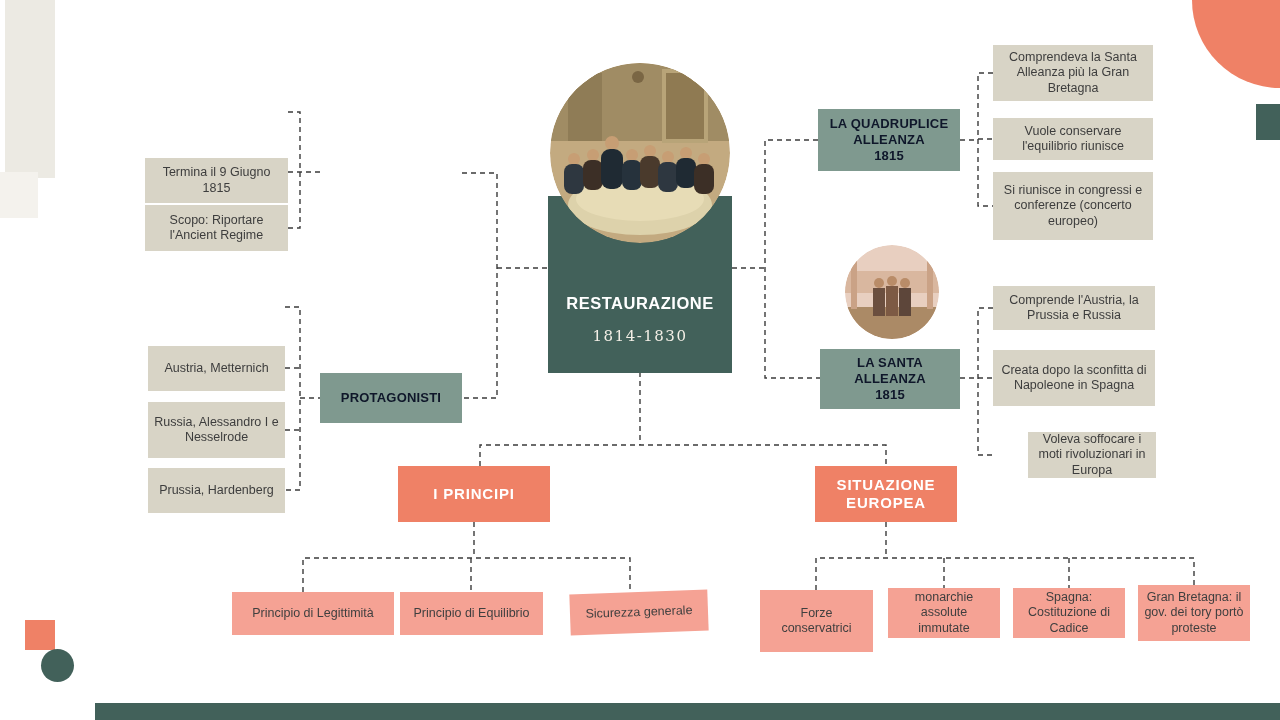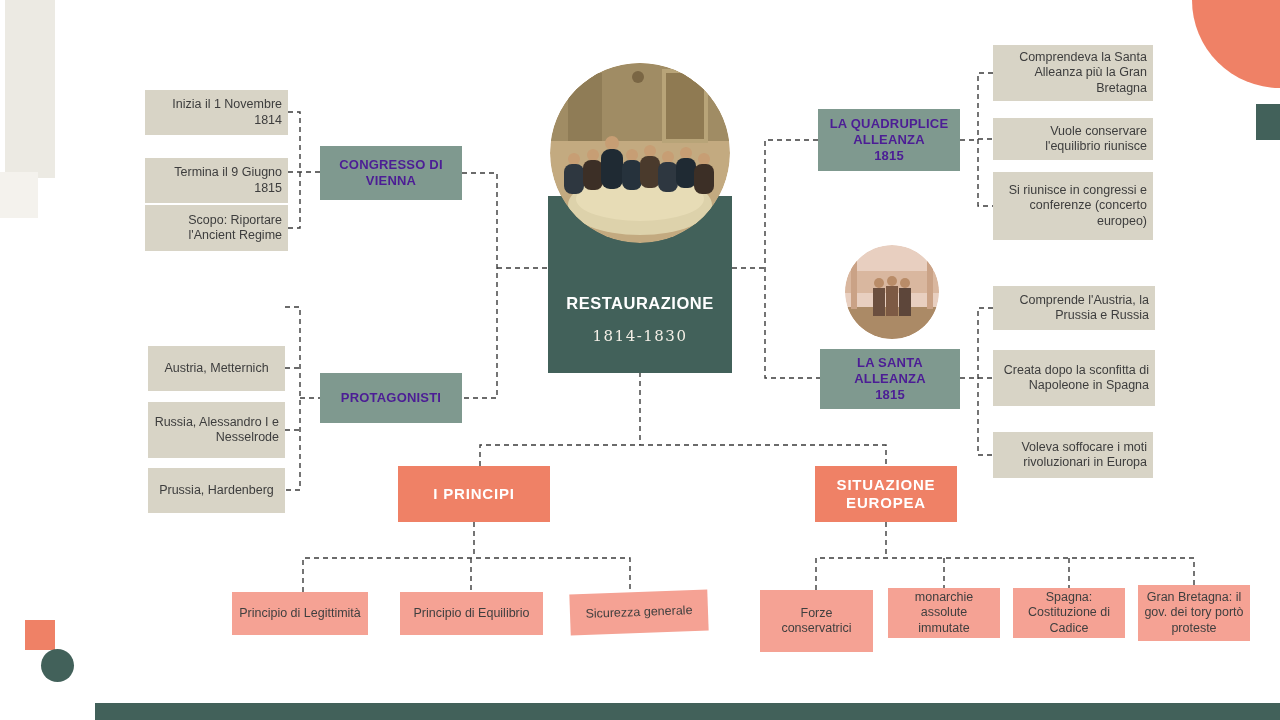--- a/index.html
+++ b/index.html
@@ -8,22 +8,22 @@
     background:#ffffff;
     font-family:"Liberation Sans", sans-serif;
     color:#3d3d3d;
   }
   .abs{position:absolute;box-sizing:border-box;}
   .box{
     position:absolute;box-sizing:border-box;
     display:flex;align-items:center;justify-content:center;
     text-align:center;line-height:1.22;padding:3px 6px;
   }
-  .beige{background:#d8d4c6;color:#3d3d3d;font-size:12.5px;text-align:right;}
-  .sage{background:#7f998f;color:#4c1d95;font-weight:bold;font-size:13px;letter-spacing:.2px;}
+  .beige{background:#d8d4c6;color:#3d3d3d;font-size:12.5px;}
+  .sage{background:#7f998f;color:#0f172a;font-weight:bold;font-size:13px;letter-spacing:.2px;}
   .coral{background:#ef8166;color:#ffffff;font-weight:bold;font-size:15px;letter-spacing:.8px;}
   .salmon{background:#f5a294;color:#3f3f3f;font-size:12.5px;}
   .darkteal{background:#42615a;}
   .center-node{
     position:absolute;left:548px;top:196px;width:184px;height:149px;
     background:#42615a;display:flex;flex-direction:column;
     align-items:center;justify-content:flex-end;padding-bottom:28px;
     z-index:1;
   }
   .center-title{color:#ffffff;font-weight:bold;font-size:16.5px;letter-spacing:.5px;}
@@ -132,31 +132,25 @@
         <circle cx="34" cy="38" r="5" fill="#b98c68"></circle>
           <rect x="28" y="43" width="12" height="28" fill="#6b4f3f"></rect>
         <circle cx="47" cy="36" r="5" fill="#b98c68"></circle>
           <rect x="41" y="41" width="12" height="30" fill="#7d5a44"></rect>
         <circle cx="60" cy="38" r="5" fill="#b98c68"></circle>
           <rect x="54" y="43" width="12" height="28" fill="#5d463a"></rect>
       </g>
     </svg>
   </div>
 
-  <div class="box beige" style="left:145px;top:90px;width:143px;height:45px">
-    <span>Inizia il 1 Novembre 1814</span>
-  </div>
   <div class="box beige" style="left:145px;top:158px;width:143px;height:45px">
     <span>Termina il 9 Giugno 1815</span>
   </div>
   <div class="box beige" style="left:145px;top:205px;width:143px;height:46px">
     <span>Scopo: Riportare l'Ancient Regime</span>
-  </div>
-  <div class="box sage" style="left:320px;top:146px;width:142px;height:54px">
-    <span>CONGRESSO DI VIENNA</span>
   </div>
 
   <div class="box beige" style="left:148px;top:346px;width:137px;height:45px">
     <span>Austria, Metternich</span>
   </div>
   <div class="box beige" style="left:148px;top:402px;width:137px;height:56px">
     <span>Russia, Alessandro I e Nesselrode</span>
   </div>
   <div class="box beige" style="left:148px;top:468px;width:137px;height:45px">
     <span>Prussia, Hardenberg</span>
@@ -186,28 +180,28 @@
       <div>LA SANTA ALLEANZA</div>
       <div>1815</div>
     </div>
   </div>
   <div class="box beige" style="left:993px;top:286px;width:162px;height:44px">
     <span>Comprende l'Austria, la Prussia e Russia</span>
   </div>
   <div class="box beige" style="left:993px;top:350px;width:162px;height:56px">
     <span>Creata dopo la sconfitta di Napoleone in Spagna</span>
   </div>
-  <div class="box beige" style="left:993px;top:432px;width:160px;height:46px">
+  <div class="box beige" style="left:1028px;top:432px;width:128px;height:46px">
     <span>Voleva soffocare i moti rivoluzionari in Europa</span>
   </div>
 
   <div class="box coral" style="left:398px;top:466px;width:152px;height:56px">
     <span>I PRINCIPI</span>
   </div>
-  <div class="box salmon" style="left:232px;top:592px;width:136px;height:43px">
+  <div class="box salmon" style="left:232px;top:592px;width:162px;height:43px">
     <span>Principio di Legittimità</span>
   </div>
   <div class="box salmon" style="left:400px;top:592px;width:143px;height:43px">
     <span>Principio di Equilibrio</span>
   </div>
   <div class="box salmon" style="left:570px;top:592px;width:138px;height:41px;transform:rotate(-2deg)">
     <span>Sicurezza generale</span>
   </div>
 
   <div class="box coral" style="left:815px;top:466px;width:142px;height:56px">

